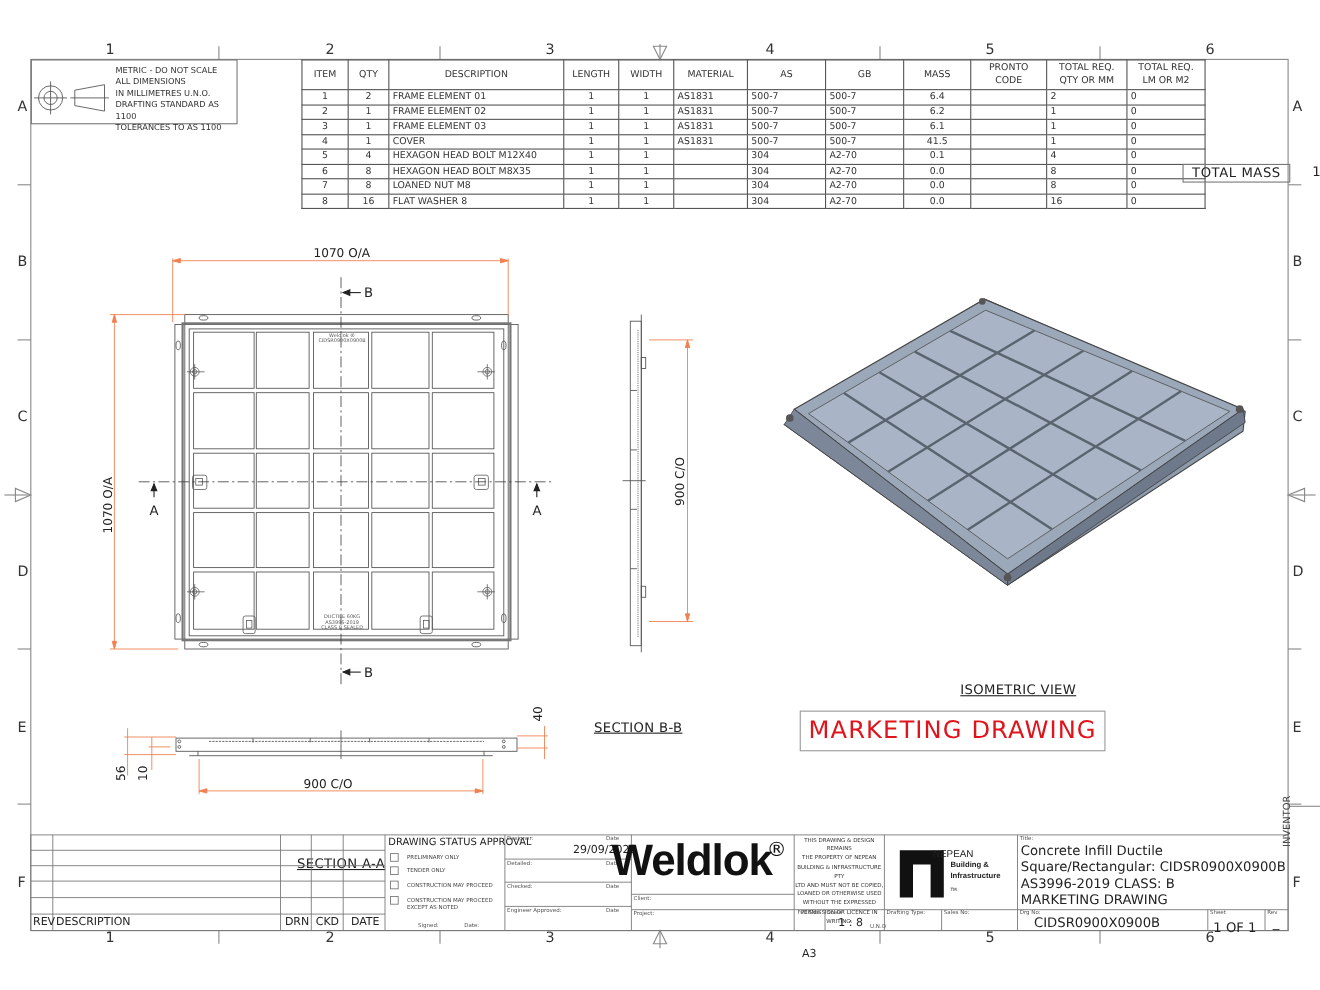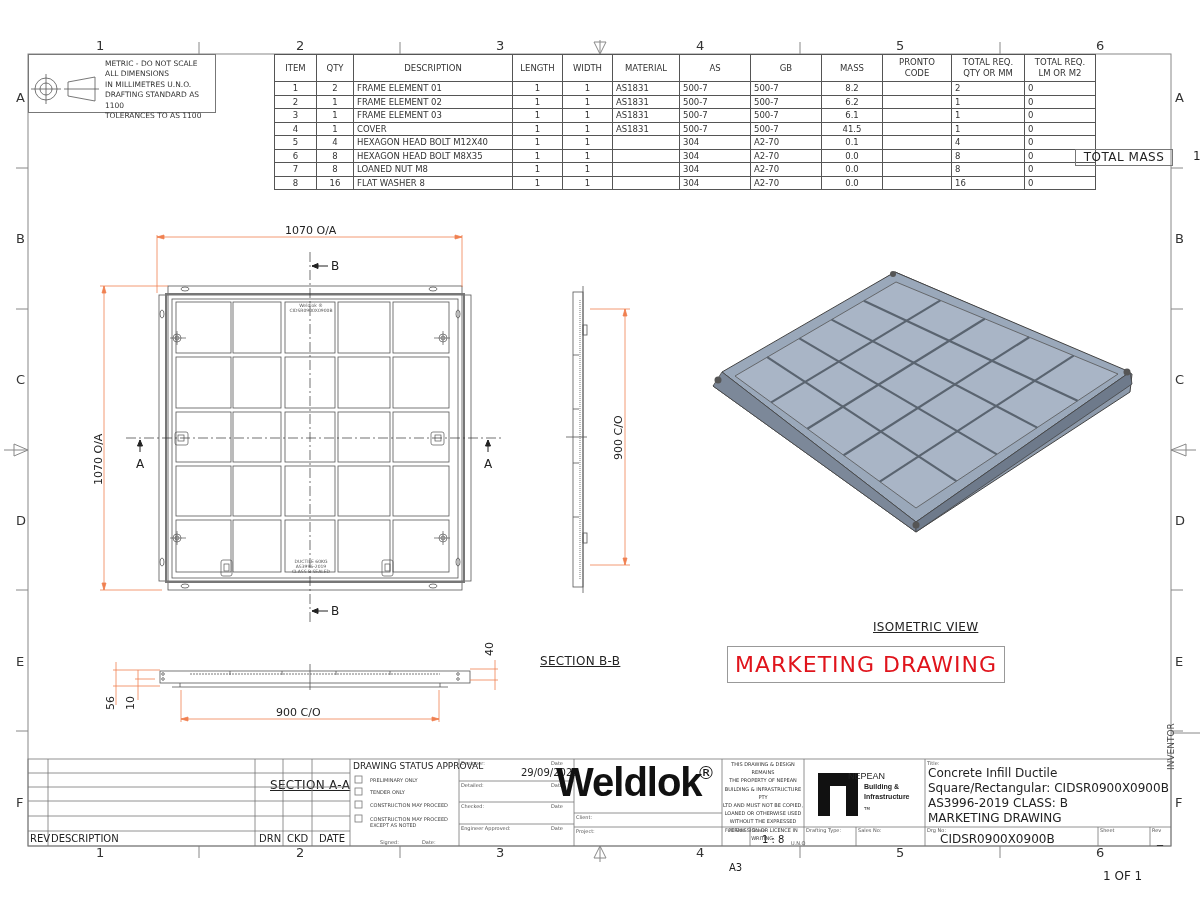--- a/index.html
+++ b/index.html
@@ -304,21 +304,21 @@
   <tbody id="bom-body">
       <tr>
         <td class="c">1</td>
         <td class="c">2</td>
         <td class="l">FRAME ELEMENT 01</td>
         <td class="c">1</td>
         <td class="c">1</td>
         <td class="l">AS1831</td>
         <td class="l">500-7</td>
         <td class="l">500-7</td>
-        <td class="c">8.2</td>
+        <td class="c">6.4</td>
         <td class="l"></td>
         <td class="l">2</td>
         <td class="l">0</td>
       </tr>
       <tr>
         <td class="c">2</td>
         <td class="c">1</td>
         <td class="l">FRAME ELEMENT 02</td>
         <td class="c">1</td>
         <td class="c">1</td>
@@ -536,21 +536,21 @@
 <div class="abs t tiny" style="left:725px;top:827px">Full Size</div>
 <div class="abs t" style="left:729px;top:862px;font-size:10px">A3</div>
 <div class="abs t tiny" style="left:752px;top:827px">Scale</div>
 <div class="abs t" style="left:762px;top:834px;font-size:10px">1 : 8</div>
 <div class="abs t tiny" style="left:791px;top:840px">U.N.O</div>
 <div class="abs t tiny" style="left:806px;top:827px">Drafting Type:</div>
 <div class="abs t tiny" style="left:858px;top:827px">Sales No:</div>
 <div class="abs t tiny" style="left:927px;top:827px">Drg No:</div>
 <div class="abs t" style="left:940px;top:832px;font-size:12px">CIDSR0900X0900B</div>
 <div class="abs t tiny" style="left:1100px;top:827px">Sheet</div>
-<div class="abs t" style="left:1103px;top:869px;font-size:12px">1 OF 1</div>
+<div class="abs t" style="left:1103px;top:836px;font-size:12px">1 OF 1</div>
 <div class="abs t tiny" style="left:1152px;top:827px">Rev</div>
 <div class="abs t" style="left:1157px;top:832px;font-size:12px">_</div>
 
 <div class="abs t tiny" style="left:927px;top:760px">Title:</div>
 <div class="abs" style="left:928px;top:766px;font-size:12px;line-height:15px;color:#222;white-space:nowrap">
   <div>Concrete Infill Ductile</div>
   <div>Square/Rectangular: CIDSR0900X0900B</div>
   <div>AS3996-2019 CLASS: B</div>
   <div>MARKETING DRAWING</div>
 </div>

